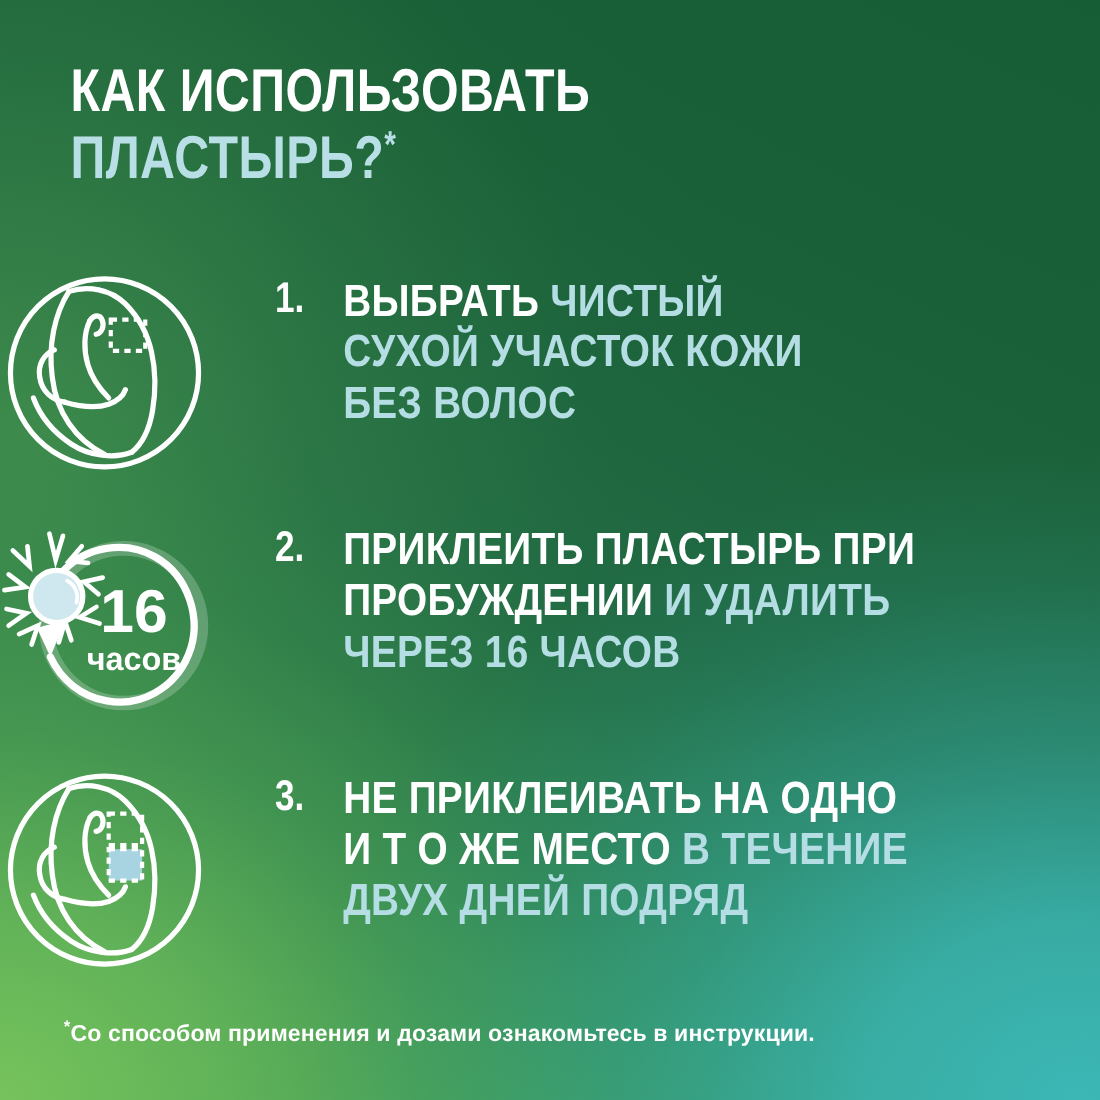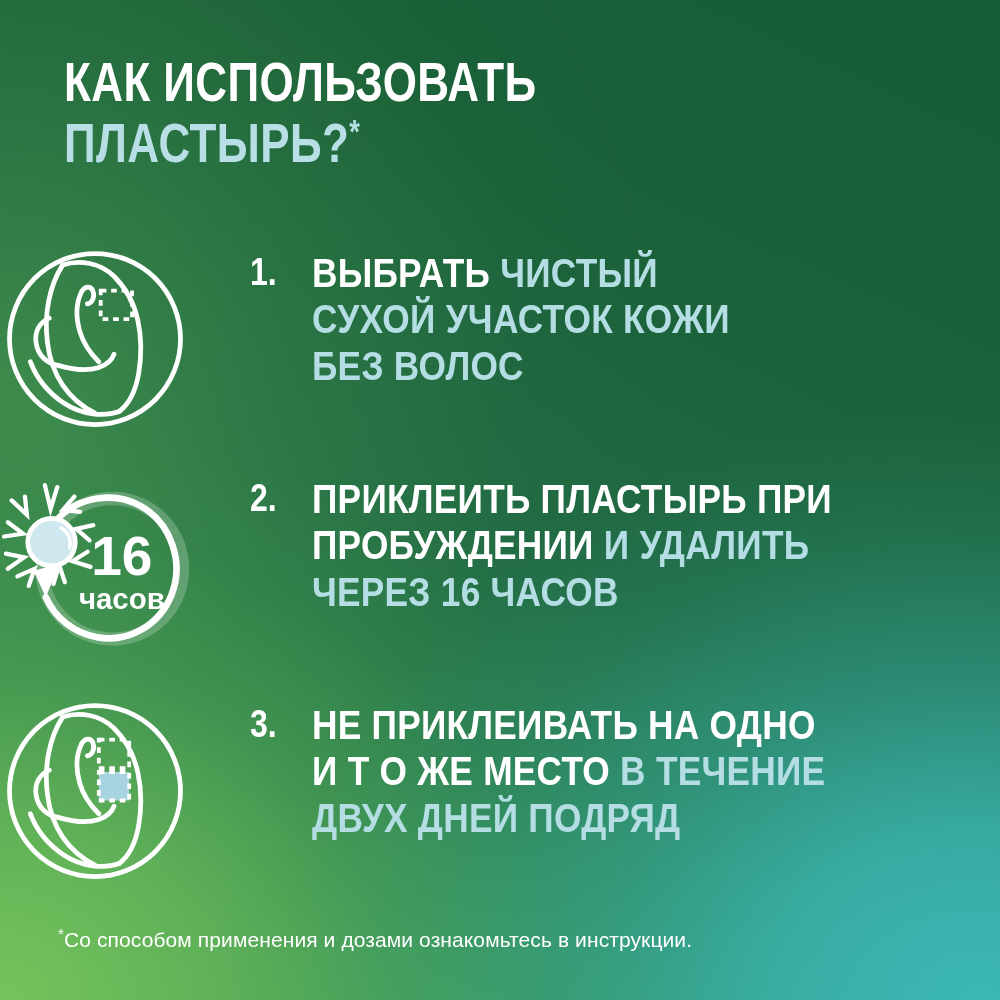--- a/index.html
+++ b/index.html
@@ -105,21 +105,21 @@
   .w { color: #ffffff; }
   .b { color: #b5dde4; }
 
   
   .footnote {
     position: absolute;
     left: 58px;
     top: 928px;
     color: #ffffff;
     font-size: 21px;
-    font-weight: 400;
+    font-weight: 700;
     letter-spacing: 0.1px;
     white-space: nowrap;
   }
   .footnote .ast { font-size: 0.72em; vertical-align: super; line-height: 0; }
 </style>
 </head>
 <body>
 
 <div class="poster">
 

